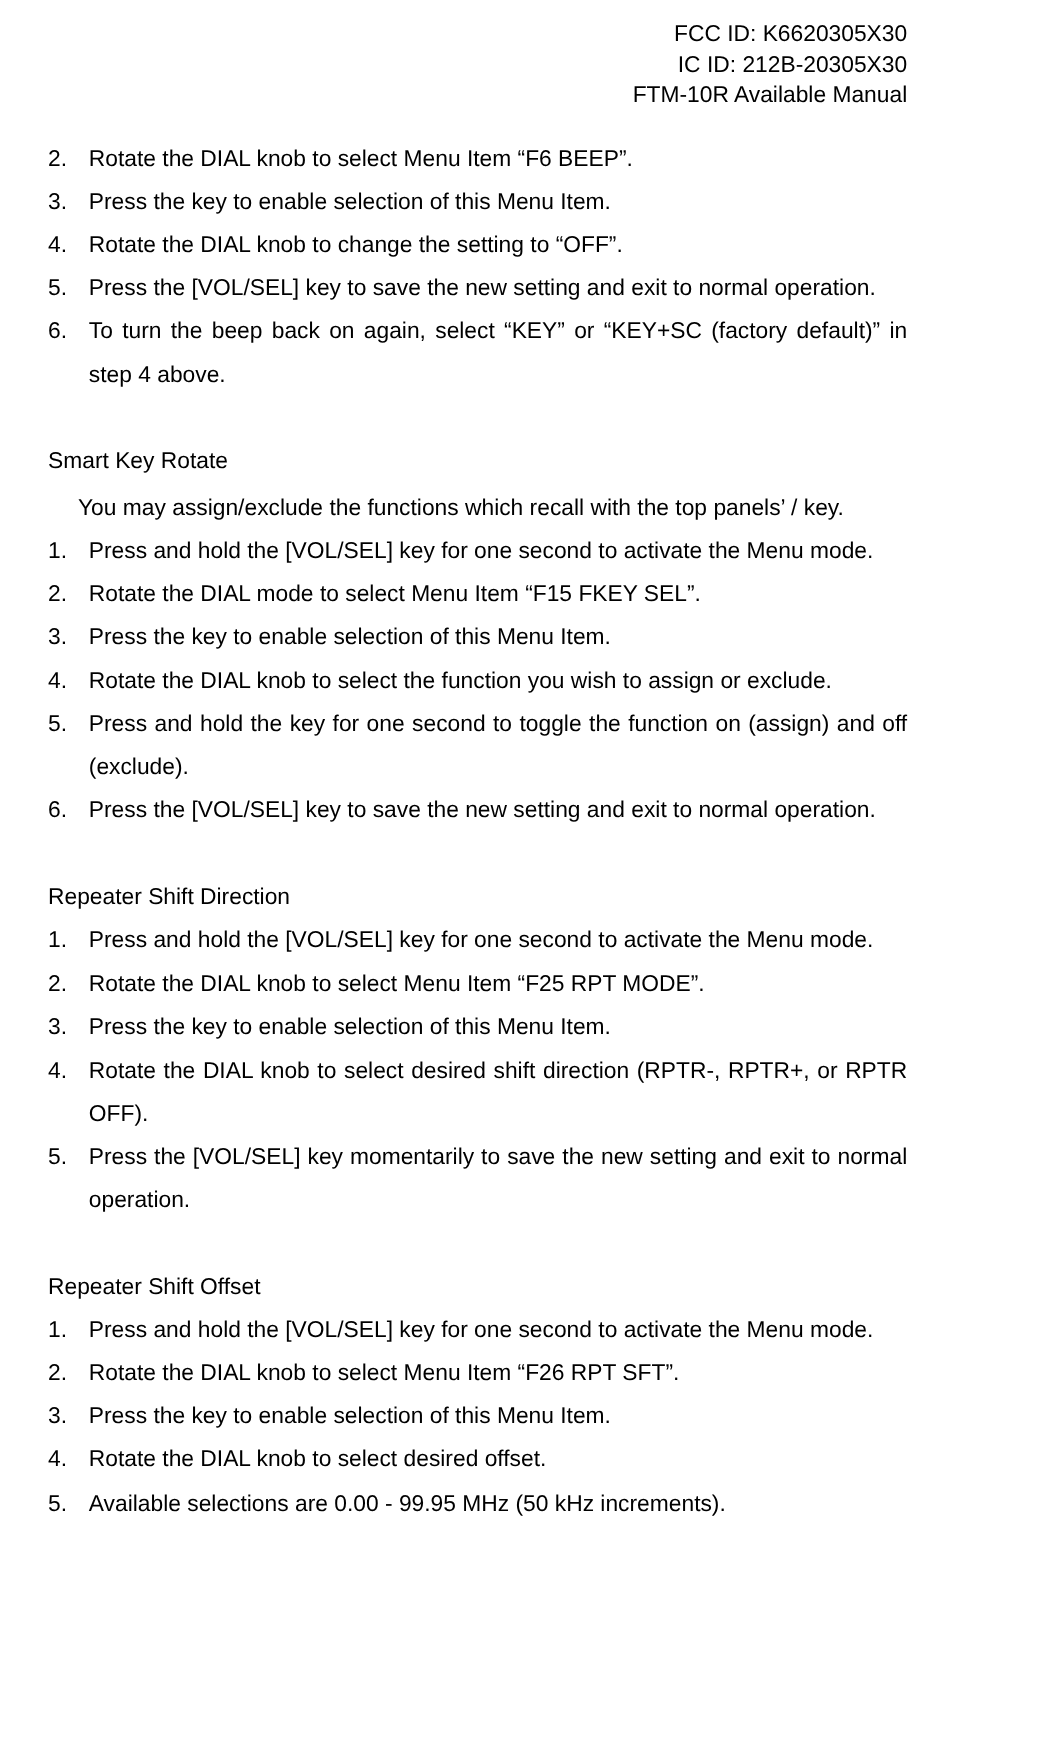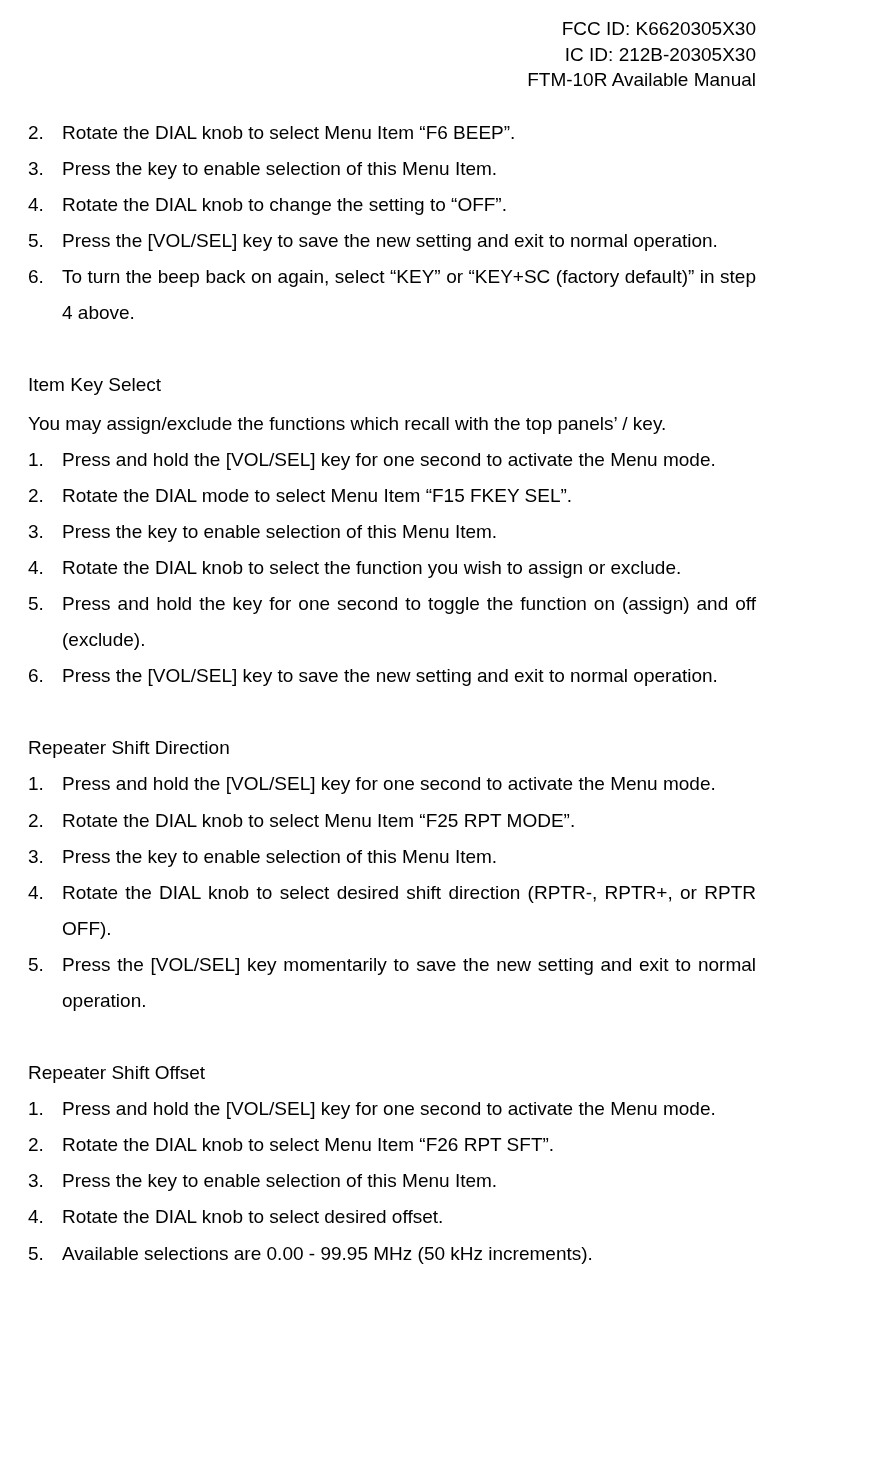--- a/index.html
+++ b/index.html
@@ -8,31 +8,31 @@
     background: #fff;
     color: #000;
     font-family: Arial, Helvetica, sans-serif;
     font-size: 19px;
     line-height: 1.9;
   }
   .page {
     width: 784px;
     min-height: 1457px;
     box-sizing: border-box;
-    padding: 16px 28px 28px 28px;
+    padding: 16px 28px 28px 40px;
   }
   .header {
     text-align: right;
     line-height: 1.35;
     margin-bottom: 22px;
   }
   .header div { white-space: nowrap; }
   .section { margin-top: 10px; }
   .section-title { margin-top: 18px; }
-  .intro { margin-top: 2px; }
+  .intro { margin-top: 2px; margin-left: 25px; }
   .list {
     list-style: none;
     padding: 0;
     margin: 0;
   }
   .list > li {
     display: flex;
     align-items: flex-start;
   }
   .num {
@@ -82,21 +82,21 @@
       <li>
         <span class="num">6.</span>
         <span class="txt">To turn the beep back on again, select “KEY” or “KEY+SC (factory default)” in step 4 above.</span>
       </li>
     </ol>
   </div>
 
   <div class="spacer"></div>
 
   <div class="section">
-    <div class="section-title">Item Key Select</div>
+    <div class="section-title">Smart Key Rotate</div>
     <div class="intro">You may assign/exclude the functions which recall with the top panels’   /   key.</div>
     <ol class="list">
       <li>
         <span class="num">1.</span>
         <span class="txt">Press and hold the [VOL/SEL] key for one second to activate the Menu mode.</span>
       </li>
       <li>
         <span class="num">2.</span>
         <span class="txt">Rotate the DIAL mode to select Menu Item “F15 FKEY SEL”.</span>
       </li>

